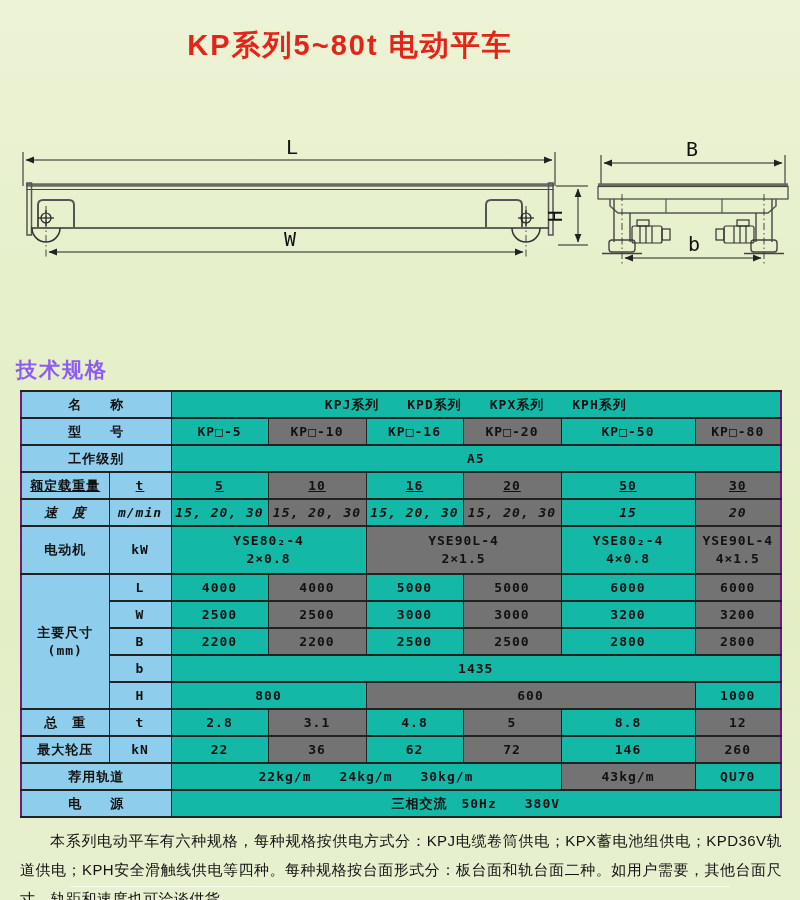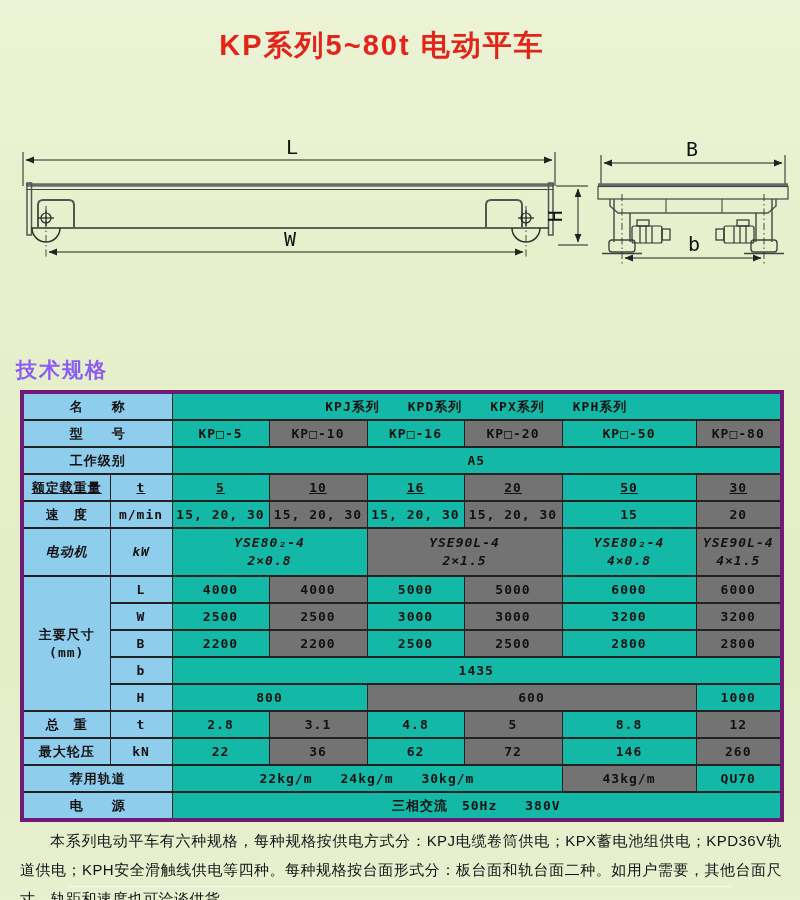--- a/index.html
+++ b/index.html
@@ -3,41 +3,41 @@
 <meta charset="utf-8">
 <style>
   html,body{margin:0;padding:0;}
   body{
     width:800px;height:900px;position:relative;overflow:hidden;
     background:linear-gradient(180deg,#edf3d6 0%,#e6f0cb 30%,#e3eec6 70%,#e7f0cf 100%);
     font-family:"Liberation Sans",sans-serif;color:#111;
   }
   .title{
     position:absolute;top:26px;left:0;width:700px;text-align:center;
-    font-size:29px;font-weight:bold;letter-spacing:2px;color:#e22419;margin-left:32px;
+    font-size:29px;font-weight:bold;letter-spacing:2px;color:#e22419;
   }
   svg.drawing{position:absolute;top:0;left:0;}
   .sec-head{
     position:absolute;top:356px;left:16px;
     font-size:21px;font-weight:bold;color:#8b5cf6;letter-spacing:2px;
   }
   table.spec{
     position:absolute;top:390px;left:20px;width:760px;
     border-collapse:collapse;table-layout:fixed;
     font-family:"DejaVu Sans Mono","Liberation Sans",sans-serif;
   }
   table.spec td{
     border-left:1px solid #222;border-right:1px solid #222;
     border-top:2px solid #222;border-bottom:2px solid #222;
     text-align:center;vertical-align:middle;
     font-size:13px;font-weight:bold;letter-spacing:1px;
     white-space:pre-line;padding:0;line-height:1.35;
     height:25px;overflow:hidden;
   }
-  table.spec{border:4px solid #701a75;}
+  table.spec{border:2px solid #701a75;}
   td.hd{background:#8ecdec;}
   td.g{background:#14b8a6;}
   td.b{background:#737373;}
   .footer-text{
     position:absolute;top:812px;left:20px;width:762px;
     font-size:15px;line-height:1.92;letter-spacing:0.4px;color:#131313;
     text-indent:2em;text-align:justify;
   }
   .bottom-rule{
     position:absolute;top:886px;left:70px;width:660px;height:1px;
@@ -195,31 +195,31 @@
       <tr style="height: 27px; text-decoration: underline;">
         <td class="hd">额定载重量</td>
         <td class="hd">t</td>
         <td class="g">5</td>
         <td class="b">10</td>
         <td class="g">16</td>
         <td class="b">20</td>
         <td class="g">50</td>
         <td class="b">30</td>
       </tr>
-      <tr style="height: 26px;">
+      <tr style="height: 26px; font-style: italic;">
         <td class="hd">速　度</td>
         <td class="hd">m/min</td>
         <td class="g">15, 20, 30</td>
         <td class="b">15, 20, 30</td>
         <td class="g">15, 20, 30</td>
         <td class="b">15, 20, 30</td>
         <td class="g">15</td>
         <td class="b">20</td>
       </tr>
-      <tr style="height: 48px; font-style: italic;">
+      <tr style="height: 48px;">
         <td class="hd">电动机</td>
         <td class="hd">kW</td>
         <td colspan="2" class="g">YSE80₂-4
 2×0.8</td>
         <td colspan="2" class="b">YSE90L-4
 2×1.5</td>
         <td class="g">YSE80₂-4
 4×0.8</td>
         <td class="b">YSE90L-4
 4×1.5</td>

